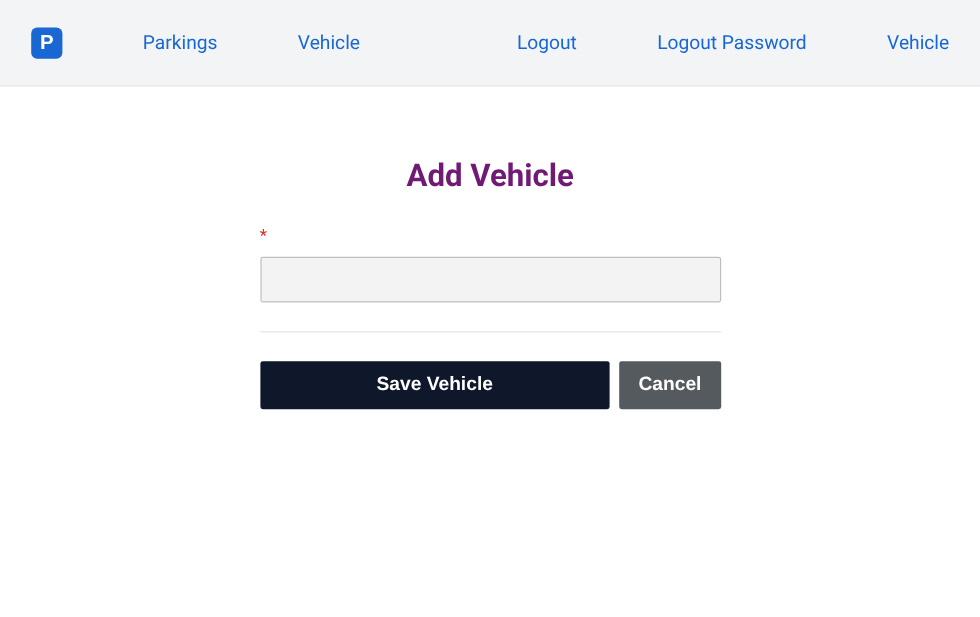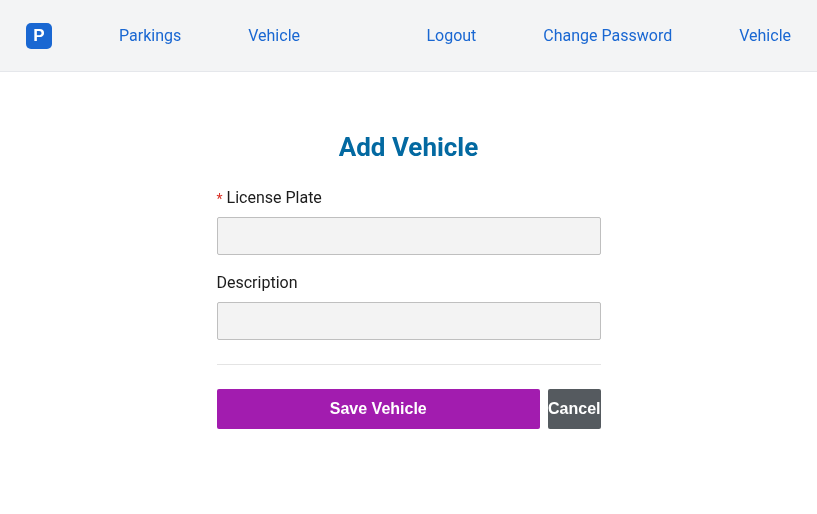--- a/index.html
+++ b/index.html
@@ -67,21 +67,21 @@
       max-width: 820px;
       margin: 0 auto;
       padding: 60px 20px 40px;
       display: flex;
       flex-direction: column;
       align-items: center;
     }
     .page-title {
       font-size: 26px;
       font-weight: 700;
-      color: #0369a1;
+      color: #701a75;
       margin-bottom: 26px;
     }
     .form {
       width: 384px;
     }
     .form-group {
       margin-bottom: 18px;
     }
     .label-row {
       display: flex;
@@ -123,69 +123,62 @@
       align-items: center;
       justify-content: center;
       height: 40px;
       font-size: 16px;
       font-weight: 600;
       border: 0;
       cursor: pointer;
       border-radius: 2px;
     }
     .btn-primary {
-      background: #a21caf;
+      background: #0f172a;
       color: #fff;
       flex: 1;
     }
     .btn-secondary {
       background: #555a5f;
       color: #fff;
-      padding: 0 0;
+      padding: 0 16px;
     }
   </style>
 </head>
 <body>
 
 <header class="navbar">
   <div class="nav-left">
     <a class="brand">
       <span class="brand-logo">
         <span>P</span>
       </span>
     </a>
     <a class="nav-link">Parkings</a>
     <a class="nav-link">Vehicle</a>
   </div>
   <div class="nav-right">
     <a class="nav-link">Logout</a>
-    <a class="nav-link">Change Password</a>
+    <a class="nav-link">Logout Password</a>
     <a class="nav-link">Vehicle</a>
   </div>
 </header>
 
 <main class="page">
   <h1 class="page-title">Add Vehicle</h1>
 
   <form class="form">
 
     <div class="form-group">
       <div class="label-row">
         <span class="required-mark">*</span>
-        <label>License Plate</label>
       </div>
       <input type="text" class="text-input" value="" style="">
     </div>
 
-    <div class="form-group">
-      <div class="label-row">
-        <label>Description</label>
-      </div>
-      <input type="text" class="text-input" value="" style="">
-    </div>
 
     <hr class="divider">
 
     <div class="btn-row">
       <button type="button" class="btn btn-primary">Save Vehicle</button>
       <button type="button" class="btn btn-secondary">Cancel</button>
     </div>
 
   </form>
 </main>

